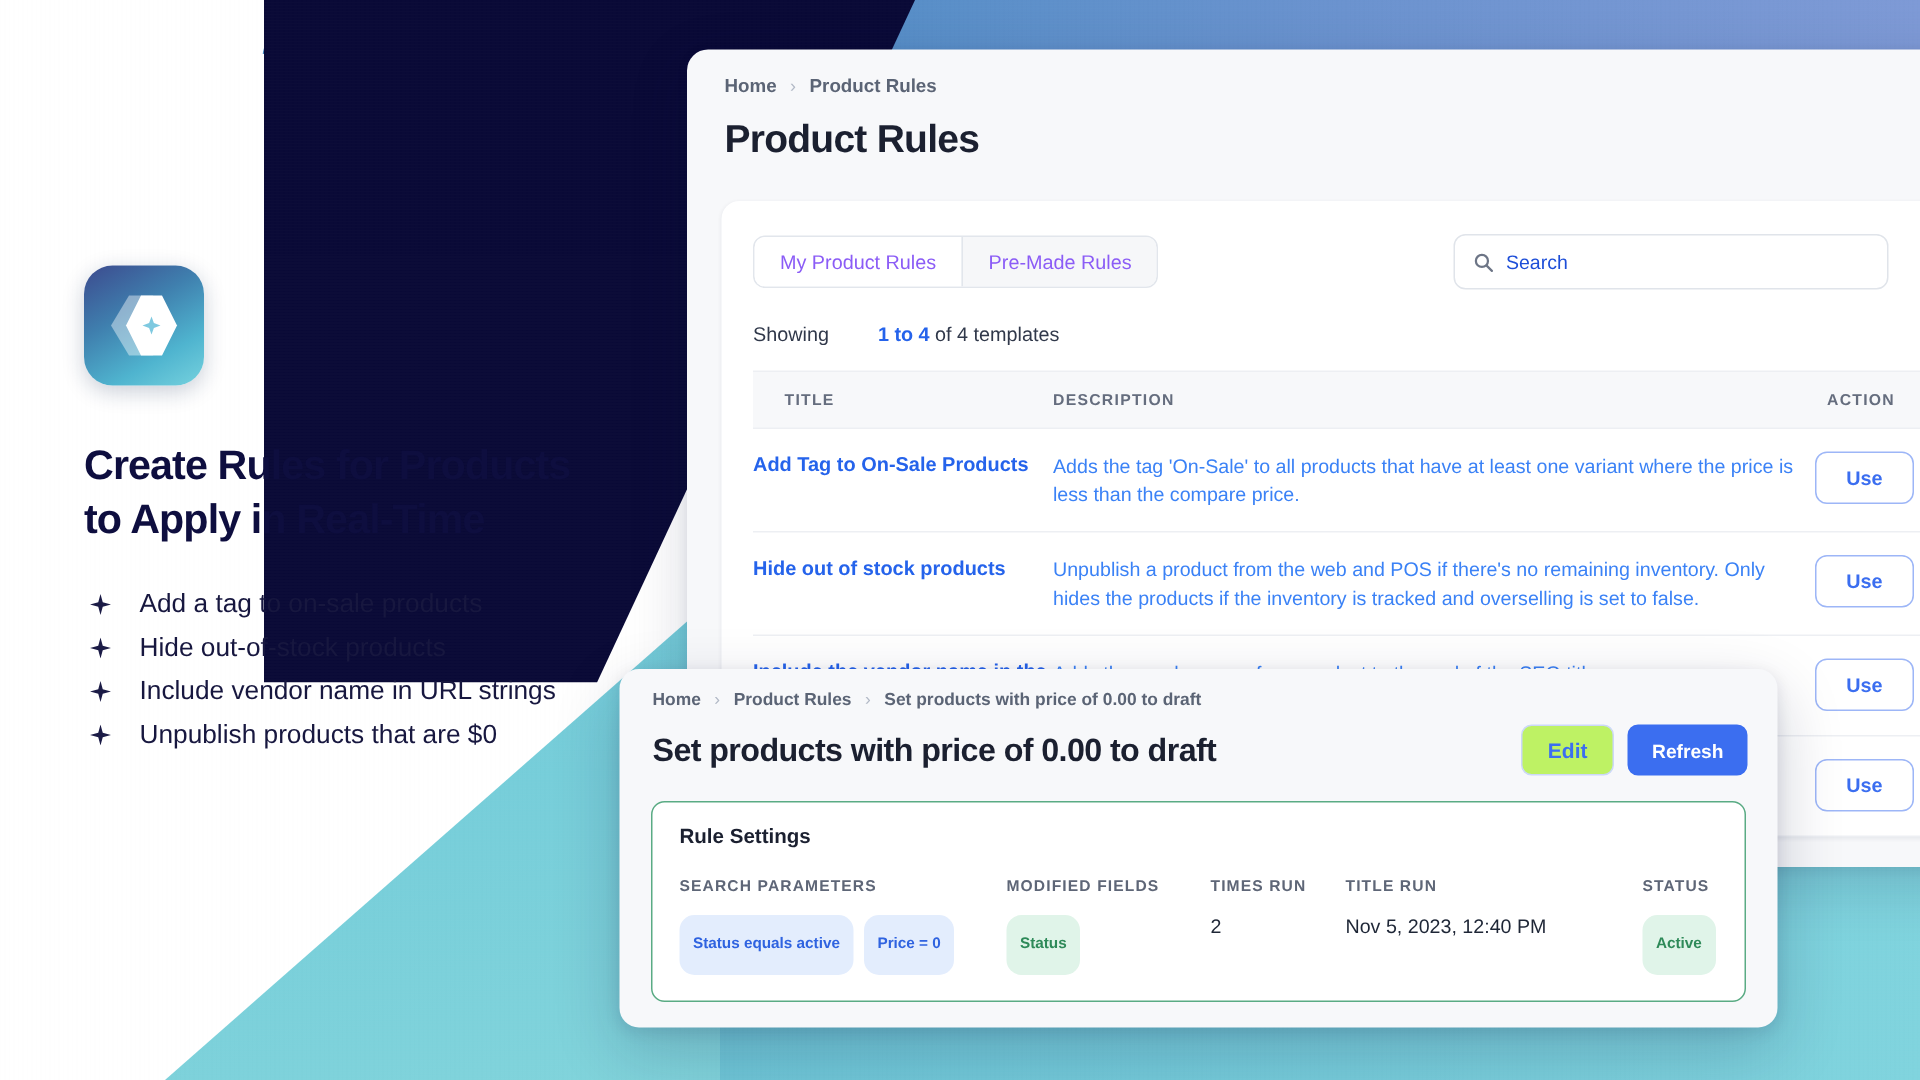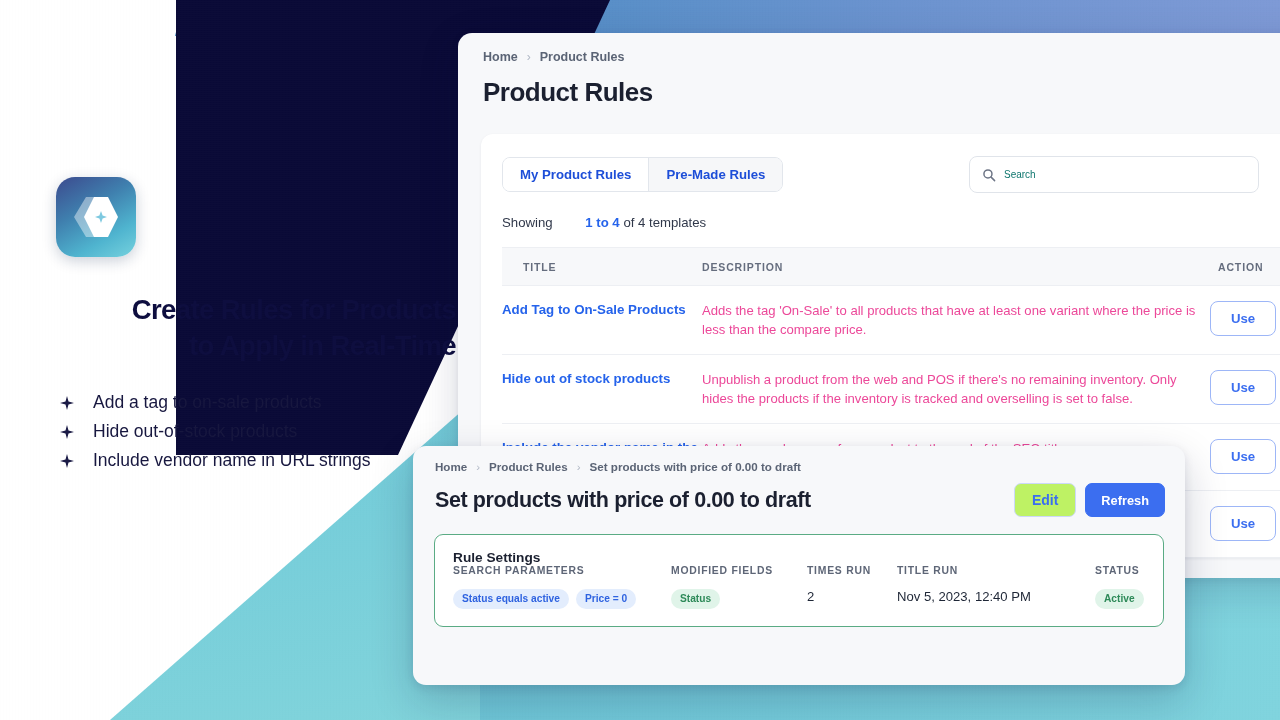--- a/index.html
+++ b/index.html
@@ -62,21 +62,20 @@
       repeating-linear-gradient(0deg, rgba(255,255,255,.05) 0 1px, transparent 1px 2px),
       repeating-linear-gradient(90deg, rgba(0,0,0,.04) 0 1px, transparent 1px 3px);
   }
 
   
   .left-panel {
     position: absolute;
     left: 0; top: 0;
     width: 460px; height: 560px;
     z-index: 5;
-    text-align: right;
   }
 
   .app-icon {
     position: absolute;
     left: 56px; top: 177px;
     width: 80px; height: 80px;
     border-radius: 19px;
     background: linear-gradient(150deg, #3c4a8e 0%, #3f7fae 38%, #4fb4cf 72%, #76d2de 100%);
     display: flex; align-items: center; justify-content: center;
     box-shadow: 0 4px 14px rgba(20,40,80,.22);
@@ -170,43 +169,43 @@
   .tab-group {
     display: inline-flex;
     border-radius: 8px;
     overflow: hidden;
     border: 1px solid #e2e6ec;
     background: #fbfcfd;
   }
   .tab {
     padding: 9px 17px;
     font-size: 13.2px;
-    font-weight: 700;
-    color: #1d4ed8;
+    font-weight: 400;
+    color: #8b5cf6;
     background: #ffffff;
     border: 0;
     cursor: pointer;
     white-space: nowrap;
   }
   .tab.secondary { background: #f6f7f9; border-left: 1px solid #e2e6ec; }
 
   .search-box {
     display: flex;
     align-items: center;
     gap: 8px;
     width: 290px;
     height: 37px;
     padding: 0 12px;
     border: 1px solid #e0e4ea;
     border-radius: 8px;
     background: #ffffff;
   }
   .search-box .ph {
-    font-size: 10px;
-    color: #0f766e;
+    font-size: 13px;
+    color: #1d4ed8;
   }
   .search-icon { color: #6d7586; display: flex; }
 
   .showing-line {
     padding: 22px 0 0 21px;
     font-size: 13.2px;
     color: #30384a;
   }
   .showing-line b { color: #2563eb; font-weight: 700; margin-left: 29px; }
 
@@ -240,21 +239,21 @@
     padding-left: 21px;
     font-size: 13.3px;
     font-weight: 700;
     line-height: 18px;
     color: #2563eb;
     cursor: pointer;
   }
   td.c-desc {
     font-size: 13.1px;
     line-height: 19px;
-    color: #ec4899;
+    color: #3b82f6;
     padding-right: 18px;
   }
   td.c-action { padding-left: 8px; }
 
   .use-btn {
     display: inline-block;
     min-width: 66px;
     text-align: center;
     padding: 9px 18px;
     font-size: 13.2px;
@@ -332,32 +331,33 @@
     padding: 15px 18px 17px 18px;
   }
   .rs-title {
     font-size: 13.7px;
     font-weight: 700;
     color: #1b2030;
   }
   .rs-grid {
     display: grid;
     grid-template-columns: 218px 136px 90px 198px auto;
+    margin-top: 21px;
   }
   .rs-label {
     font-size: 10.4px;
     font-weight: 600;
     letter-spacing: .75px;
     color: #5e6677;
   }
   .rs-value { padding-top: 13px; font-size: 13.1px; color: #1e2636; }
   .chips { display: flex; gap: 7px; flex-wrap: wrap; }
   .chip {
     display: inline-block;
-    padding: 3px 9px;
+    padding: 13px 9px;
     border-radius: 10px;
     font-size: 10.2px;
     font-weight: 700;
     line-height: 14px;
   }
   .chip.blue { background: #e3edfd; color: #2f63e0; }
   .chip.green { background: #e0f4e9; color: #2e8a59; }
 </style>
 </head>
 <body>
@@ -401,20 +401,28 @@
         </span>
         <span>Hide out-of-stock products</span>
       </li>
       <li>
         <span class="sparkle">
           <svg width="14" height="14" viewBox="0 0 14 14">
               <path d="M7 0 L8.5 5.5 L14 7 L8.5 8.5 L7 14 L5.5 8.5 L0 7 L5.5 5.5 Z" fill="currentColor"></path>
             </svg>
         </span>
         <span>Include vendor name in URL strings</span>
+      </li>
+      <li>
+        <span class="sparkle">
+          <svg width="14" height="14" viewBox="0 0 14 14">
+              <path d="M7 0 L8.5 5.5 L14 7 L8.5 8.5 L7 14 L5.5 8.5 L0 7 L5.5 5.5 Z" fill="currentColor"></path>
+            </svg>
+        </span>
+        <span>Unpublish products that are $0</span>
       </li>
     </ul>
   </div>
 
   <div class="main-card">
 
     <div class="breadcrumb">
       <span>Home</span>
       <span class="sep">›</span>
       <span>Product Rules</span>

